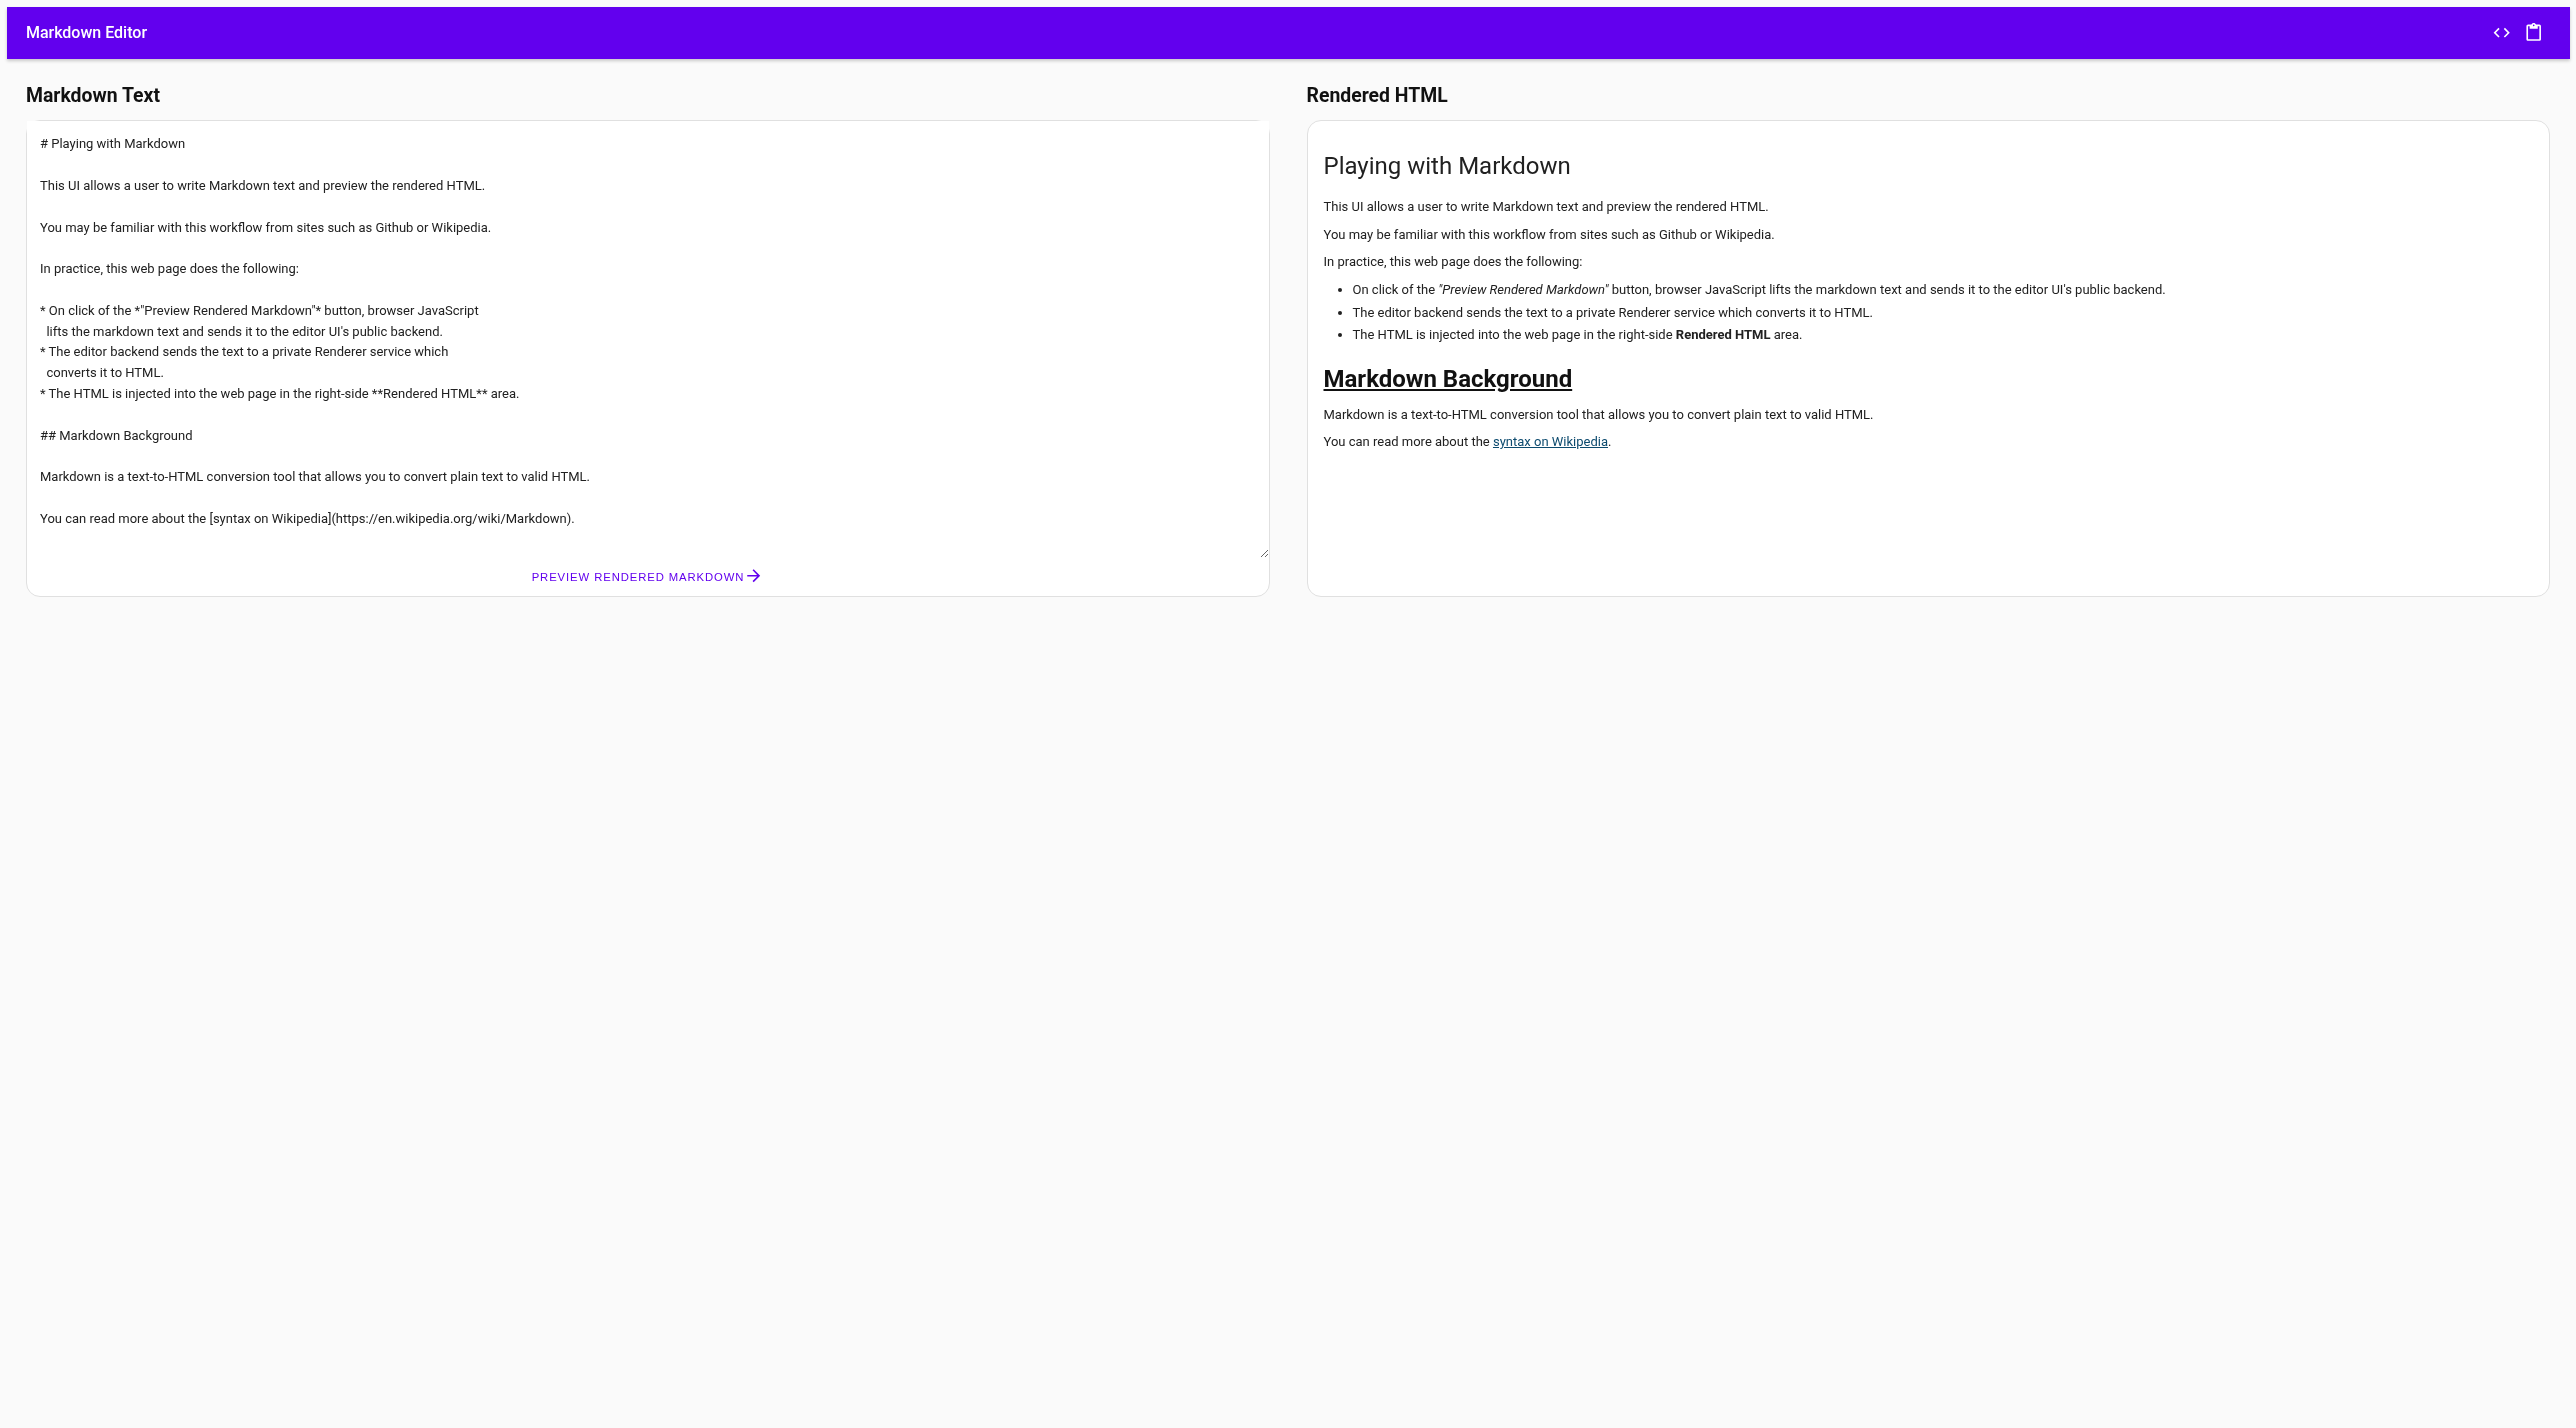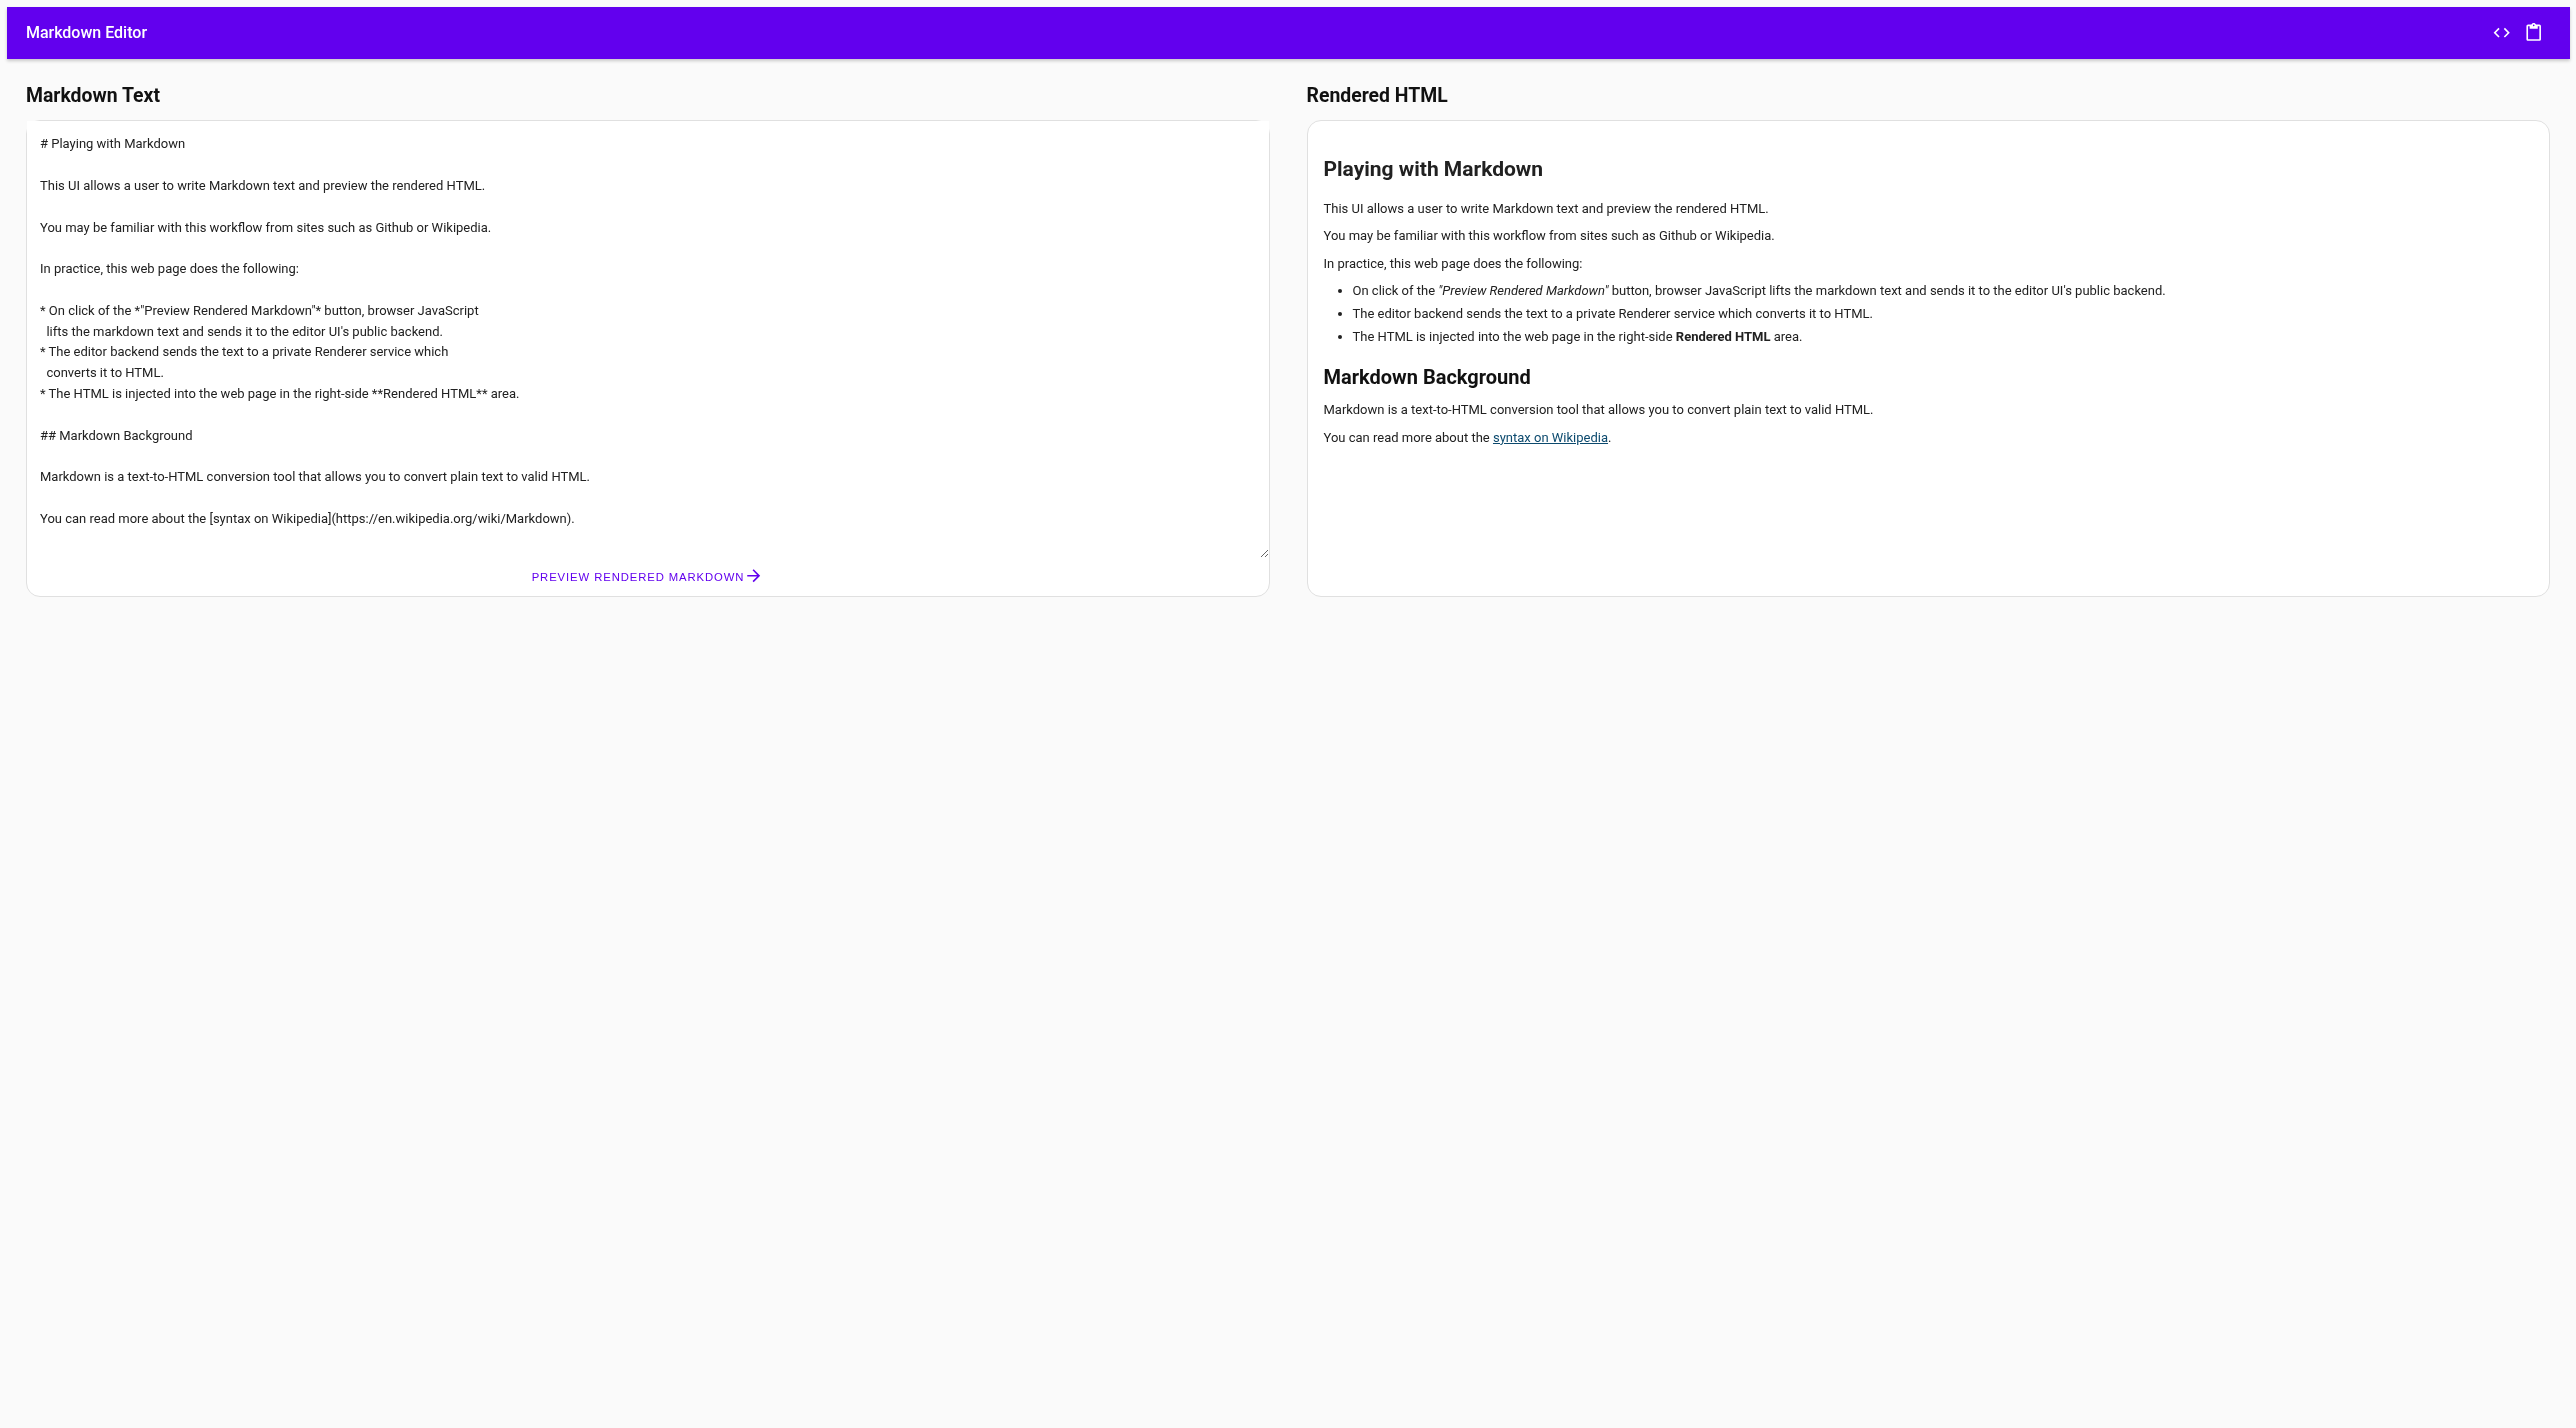--- a/index.html
+++ b/index.html
@@ -86,22 +86,22 @@
     padding: 6.5px 0;
   }
   .arrow-icon svg { fill: #6200ee; width: 19.4px; height: 19.4px; }
 
   .rendered {
     padding: 13px 16px;
     font-size: 13px;
     line-height: 1.5;
     color: #212121;
   }
-  .rendered h1 { font-size: 21px; font-weight: 700; margin: 20px 0 13px; }
-  .rendered h2 { font-size: 20px; font-weight: 700; margin: 16px 0 7px; }
+  .rendered h1 { font-size: 24px; font-weight: 400; margin: 14px 0 13px; }
+  .rendered h2 { font-size: 24px; font-weight: 700; margin: 16px 0 7px; text-decoration: underline; }
   .rendered p { margin: 8px 0; }
   .rendered ul { margin: 8px 0 8px 29px; }
   .rendered li { margin: 3.2px 0; }
   .rendered em { font-style: italic; }
   .rendered strong { font-weight: 700; }
   .rendered a { color: #0c4a6e; text-decoration: underline; }
 </style>
 </head>
 <body>
 

